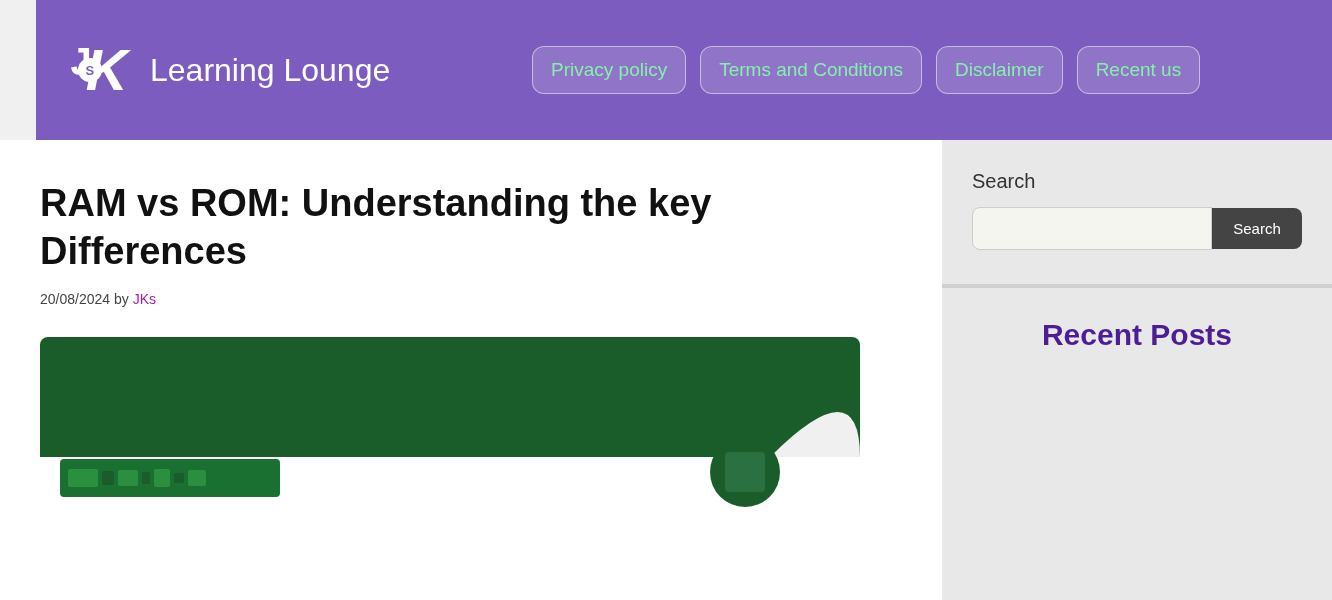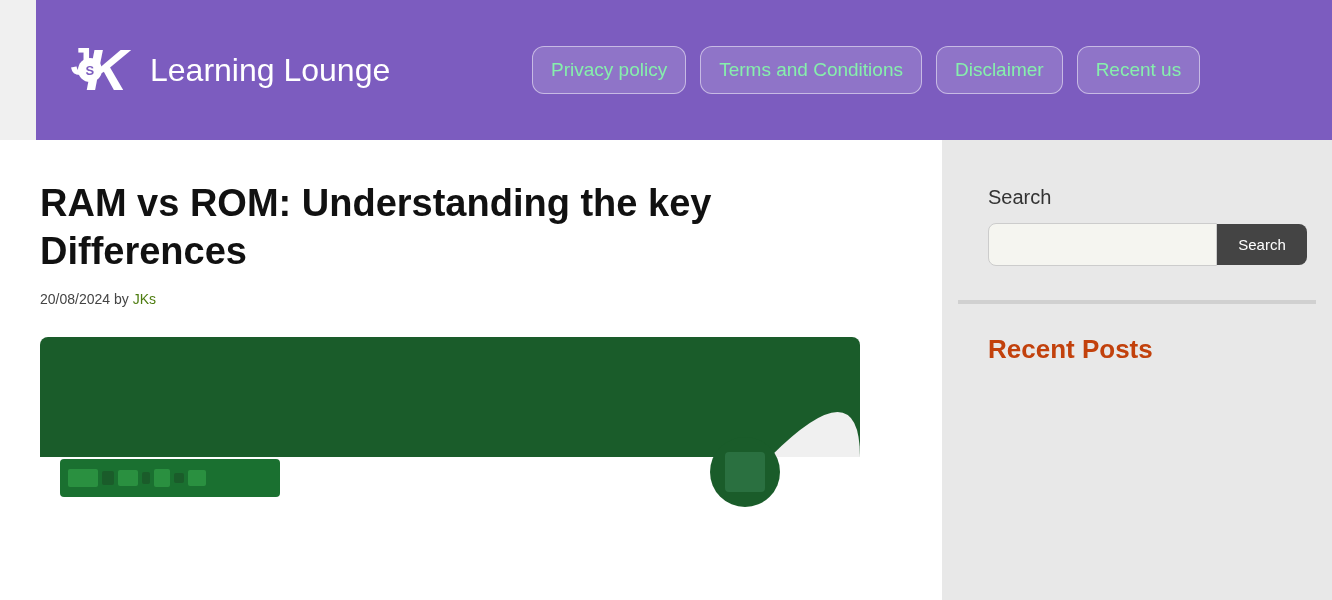--- a/index.html
+++ b/index.html
@@ -78,30 +78,30 @@
       line-height: 1.25;
       margin-bottom: 16px;
       max-width: 820px;
     }
     .article-meta {
       font-size: 14px;
       color: #444;
       margin-bottom: 30px;
     }
     .article-meta a {
-      color: #4d7c0f;
+      color: #a21caf;
       text-decoration: none;
     }
 
     
     .sidebar {
       width: 390px;
       flex-shrink: 0;
       background: #e8e8e8;
-      padding: 16px;
+      padding: 0;
       margin-left: 24px;
     }
     .sidebar-search {
       background: #e8e8e8;
       padding: 30px 30px 30px 30px;
     }
     .sidebar-search-label {
       font-size: 20px;
       color: #333;
       margin-bottom: 14px;
@@ -133,24 +133,25 @@
       min-width: 90px;
     }
 
     .sidebar-recent {
       background: #e8e8e8;
       padding: 30px 30px;
       margin-top: 4px;
       border-top: 4px solid #d0d0d0;
     }
     .sidebar-recent-title {
-      font-size: 26px;
+      font-size: 30px;
       font-weight: 900;
-      color: #c2410c;
+      color: #4c1d95;
       margin-bottom: 18px;
+      text-align: center;
     }
     .recent-post-link {
       font-size: 16px;
       color: #1a6bbf;
       text-decoration: underline;
       display: block;
       cursor: pointer;
     }
   </style>
 </head>

